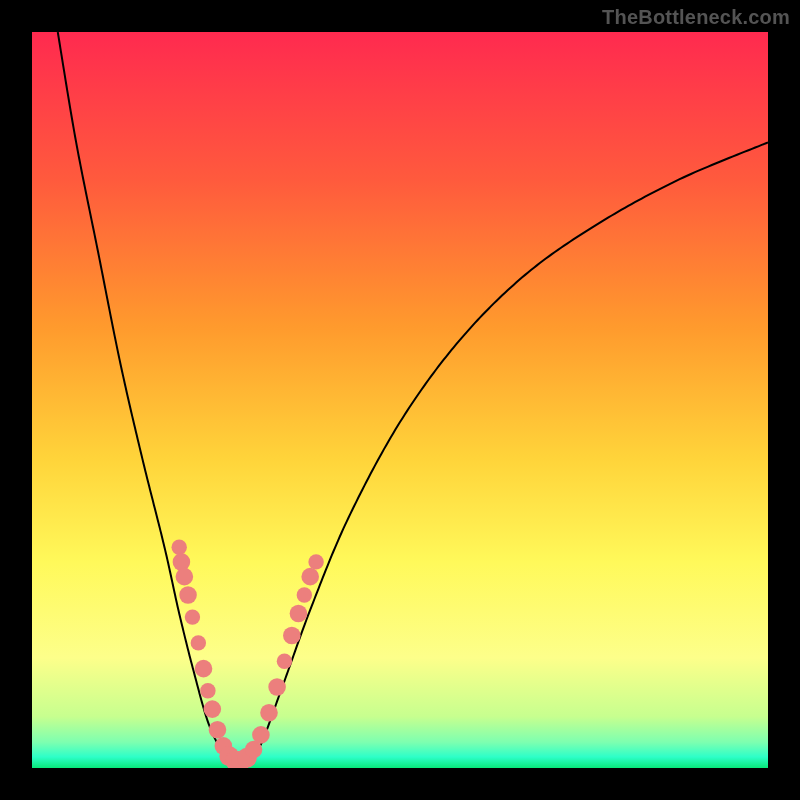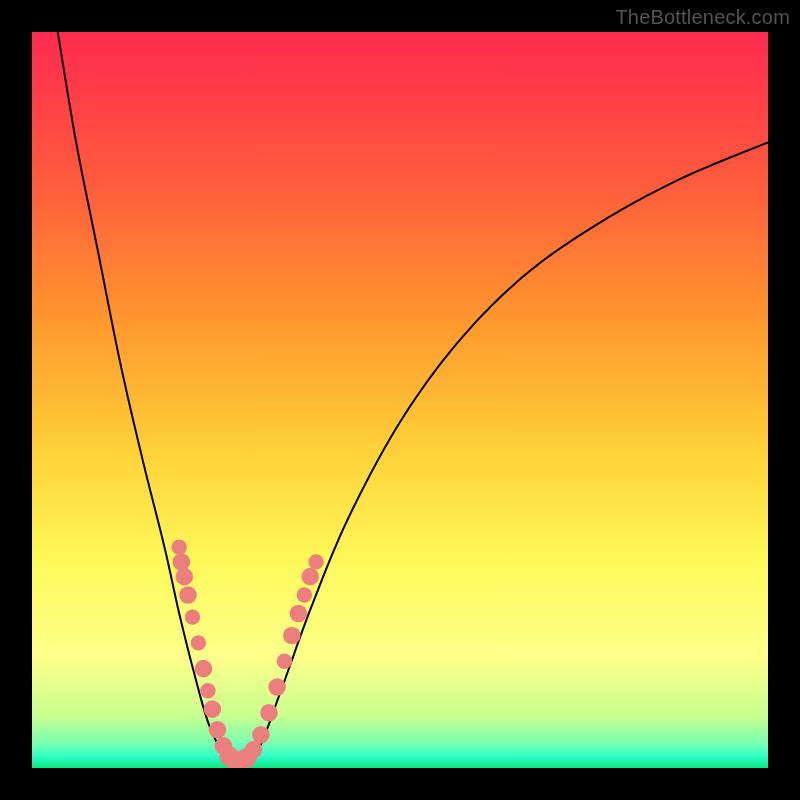--- a/index.html
+++ b/index.html
@@ -40,21 +40,21 @@
     top: 0;
     width: 100%;
     height: 100%;
   }
   .watermark {
     position: absolute;
     top: 6px;
     right: 10px;
     color: #545454;
     font-size: 20px;
-    font-weight: 400;
+    font-weight: 700;
     letter-spacing: 0.2px;
     user-select: none;
   }
 </style>
 </head>
 <body>
 
 <div class="frame">
   <div class="plot-area">
     <svg class="gradient" viewBox="0 0 736 736" preserveAspectRatio="none">

